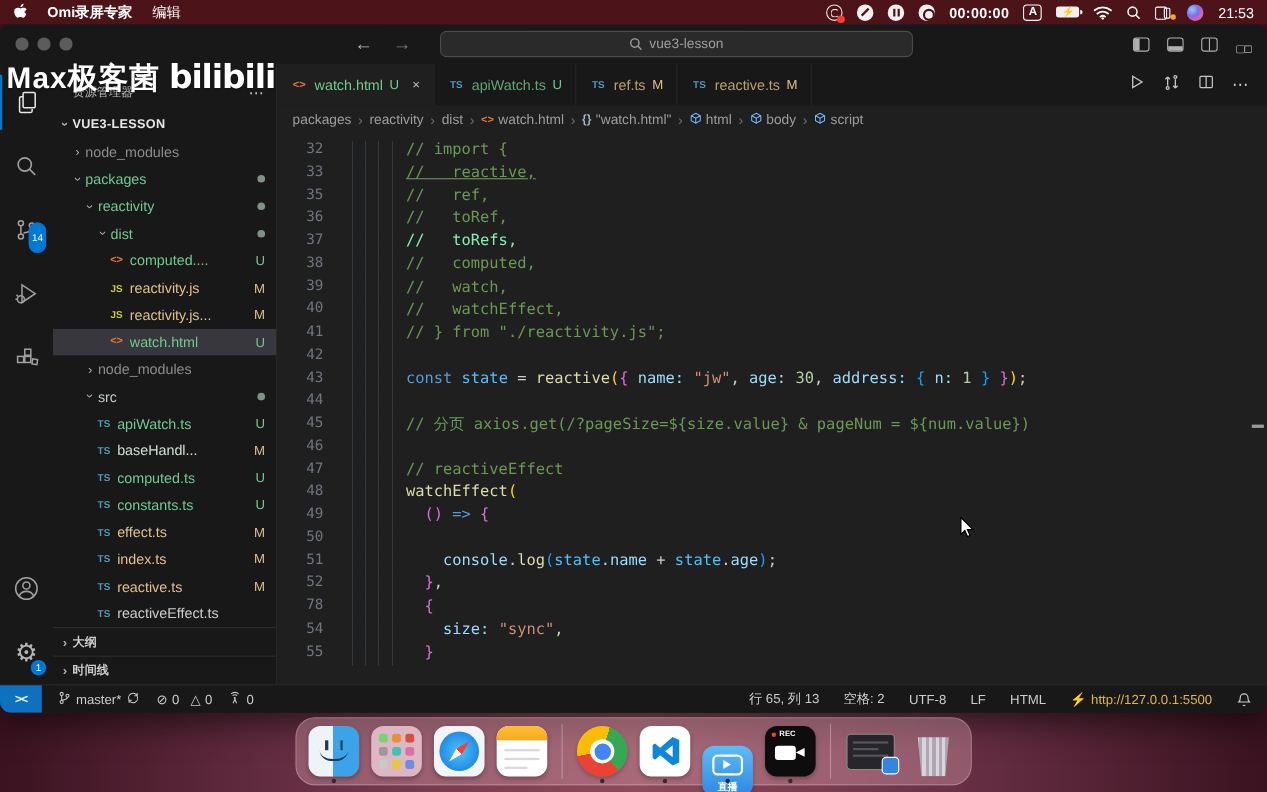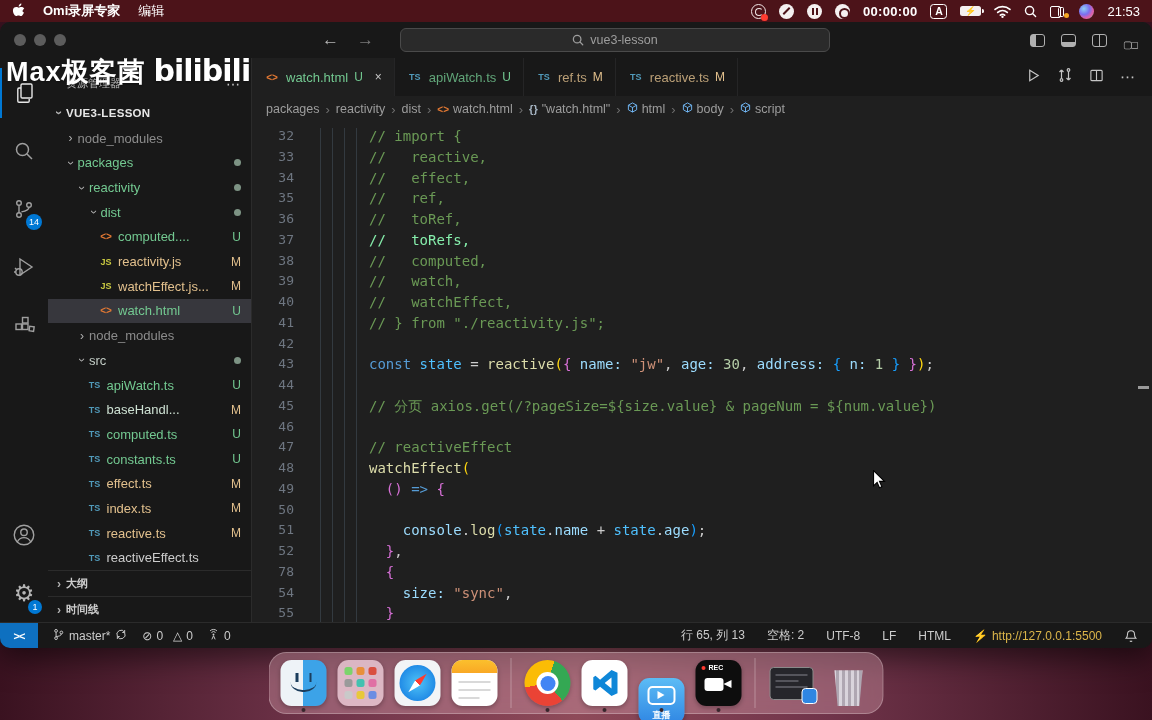--- a/index.html
+++ b/index.html
@@ -67,21 +67,21 @@
   #main { flex:1; display:flex; min-height:0; }
 
   
   #activitybar { width:48px; background:#181818; flex:0 0 48px; display:flex; flex-direction:column; align-items:center;
     padding-top:10px; position:relative; }
   .act { position:relative; width:48px; height:50px; display:flex; align-items:center; justify-content:center; margin-bottom:8px; }
   .act svg { stroke:#9f9f9f; }
   .act.active { border-left:2px solid #0078d4; }
   .act.active svg { stroke:#e7e7e7; }
   .act .abadge { position:absolute; right:6px; bottom:4px; background:#0078d4; color:#fff; border-radius:9px;
-    font-size:9px; min-width:16px; height:16px; display:flex; align-items:center; justify-content:center; padding:0 3px; }
+    font-size:9px; min-width:16px; height:28px; display:flex; align-items:center; justify-content:center; padding:0 3px; }
   .act-spacer { flex:1; }
   .gearchar { font-size:23px; color:#b5b5b5; line-height:1; }
 
   
   #sidebar { width:204px; flex:0 0 204px; background:#181818; border-right:1px solid #2b2b2b; display:flex; flex-direction:column; font-size:13px; }
   #sb-header { height:42px; display:flex; align-items:center; padding:14px 10px 4px 18px; color:#bbbbbb; font-size:11px; }
   #sb-header .dots { margin-left:auto; color:#c5c5c5; font-size:14px; letter-spacing:1px; }
   #sb-root { height:26px; display:flex; align-items:center; color:#e7e7e7; font-weight:700; font-size:11.5px; letter-spacing:.3px; padding-left:4px; }
   .chev { display:inline-block; width:14px; color:#b0b0b0; font-size:12px; text-align:center; flex:0 0 14px; }
   .chev.down { transform:rotate(90deg); }
@@ -373,21 +373,21 @@
             </div>
             <div class="trow" style="padding-left: 50px;">
               <span class="ficon js">JS</span>
               <span class="tlabel" style="color: rgb(226, 192, 141);">reactivity.js</span>
               <span class="tright">
                 <span class="gbadge" style="color: rgb(226, 192, 141);">M</span>
               </span>
             </div>
             <div class="trow" style="padding-left: 50px;">
               <span class="ficon js">JS</span>
-              <span class="tlabel" style="color: rgb(226, 192, 141);">watchEffect.js...</span>
+              <span class="tlabel" style="color: rgb(226, 192, 141);">reactivity.js...</span>
               <span class="tright">
                 <span class="gbadge" style="color: rgb(226, 192, 141);">M</span>
               </span>
             </div>
             <div class="trow sel" style="padding-left: 50px;">
               <span class="ficon html">&lt;&gt;</span>
               <span class="tlabel" style="color: rgb(115, 201, 145);">watch.html</span>
               <span class="tright">
                 <span class="gbadge" style="color: rgb(115, 201, 145);">U</span>
               </span>
@@ -566,26 +566,21 @@
           </div>
         <div id="code">
             <div class="code-line">
               <span class="ln">32</span>
               <span class="guides"></span>
               <span class="ctext"><span style="color: rgb(106, 153, 85);">// import {</span></span>
             </div>
             <div class="code-line">
               <span class="ln">33</span>
               <span class="guides"></span>
-              <span class="ctext"><span style="color: rgb(106, 153, 85);">//   reactive,</span></span>
-            </div>
-            <div class="code-line">
-              <span class="ln">34</span>
-              <span class="guides"></span>
-              <span class="ctext"><span style="color: rgb(106, 153, 85);">//   effect,</span></span>
+              <span class="ctext"><span style="color: rgb(106, 153, 85); text-decoration: underline;">//   reactive,</span></span>
             </div>
             <div class="code-line">
               <span class="ln">35</span>
               <span class="guides"></span>
               <span class="ctext"><span style="color: rgb(106, 153, 85);">//   ref,</span></span>
             </div>
             <div class="code-line">
               <span class="ln">36</span>
               <span class="guides"></span>
               <span class="ctext"><span style="color: rgb(106, 153, 85);">//   toRef,</span></span>

